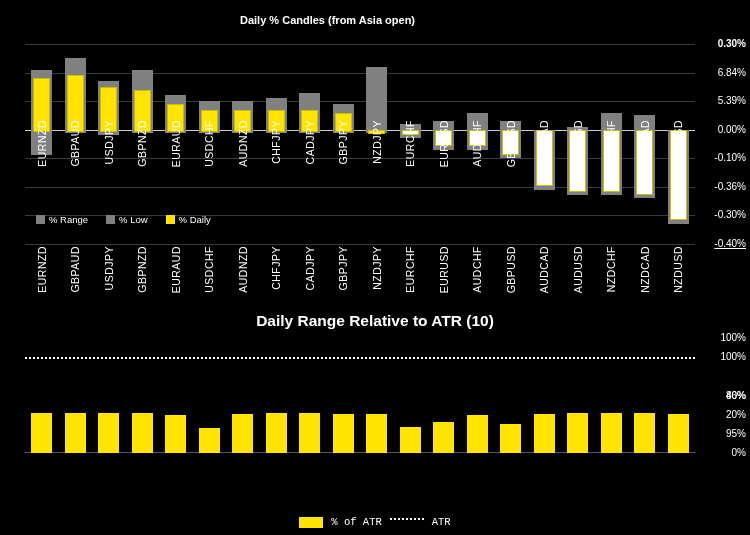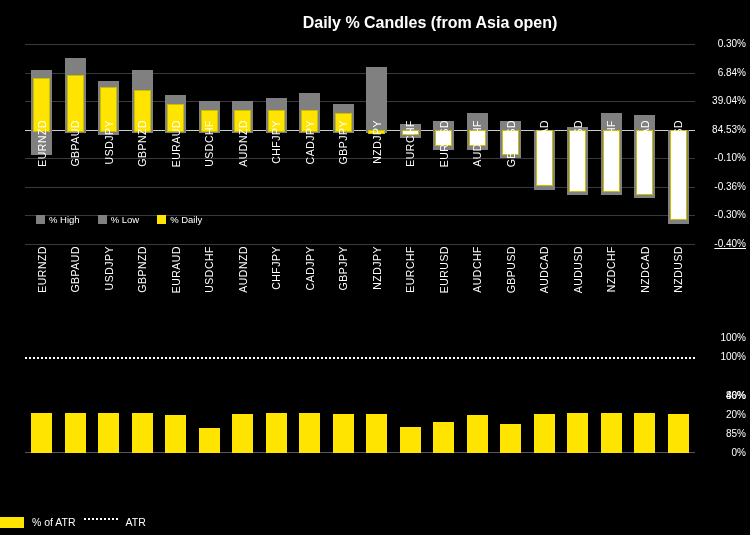--- a/index.html
+++ b/index.html
@@ -3,21 +3,21 @@
 <meta charset="utf-8">
 <style>
   html,body{margin:0;padding:0;background:#000;}
   body{width:750px;height:535px;overflow:hidden;font-family:"Liberation Sans",sans-serif;color:#fff;}
   .root{position:relative;width:750px;height:535px;background:#000;}
 
   
   .brand{position:absolute;left:20px;top:8px;font-size:30px;font-weight:bold;letter-spacing:1px;}
   .brand .c{color:#ffffff;}
   .brand .i{color:#ffe400;}
-  .title-top{position:absolute;left:240px;top:14px;width:380px;text-align:center;font-size:16px;font-weight:bold;color:#fff;}
+  .title-top{position:absolute;left:240px;top:14px;width:380px;font-size:11px;font-weight:bold;color:#fff;}
 
   
   .chart1{position:absolute;left:0;top:44px;width:750px;height:200px;}
   .plot1{position:absolute;left:25px;top:0;width:670px;height:200px;}
   .gridline{position:absolute;left:0;width:670px;height:1px;background:#3a3a3a;}
   .zeroline{position:absolute;left:0;width:670px;height:1px;background:#cccccc;}
   .ylab1{position:absolute;right:4px;font-size:10px;color:#fff;text-align:right;width:55px;transform:translateY(-6px);}
 
   .bars1{position:absolute;left:0;top:0;width:670px;height:200px;}
   .cat{position:absolute;top:0;height:200px;}
@@ -36,21 +36,21 @@
   
   .title-bot{position:absolute;left:185px;top:312px;width:380px;text-align:center;font-size:15.5px;font-weight:bold;color:#fff;}
   .chart2{position:absolute;left:0;top:338px;width:750px;height:130px;}
   .plot2{position:absolute;left:25px;top:0;width:670px;height:115px;}
   .ylab2{position:absolute;right:4px;font-size:10px;color:#fff;text-align:right;width:55px;transform:translateY(-6px);}
   .atrline{position:absolute;left:0;width:670px;border-top:2px dotted #ffffff;height:0;}
   .bar2{position:absolute;bottom:0;background:#ffe400;}
   .axis2{position:absolute;left:0;bottom:0;width:670px;height:1px;background:#555;}
   .xlabels2{position:absolute;left:25px;top:120px;width:670px;height:62px;}
 
-  .legend2{position:absolute;left:0;top:516px;width:750px;display:flex;justify-content:flex-start;align-items:center;gap:8px;font-size:10.5px;color:#fff;}
+  .legend2{position:absolute;left:0;top:516px;width:750px;display:flex;justify-content:center;align-items:center;gap:8px;font-size:10.5px;color:#fff;font-family:Liberation Mono, monospace;}
   .legend2 .sw2{display:inline-block;width:24px;height:11px;background:#ffe400;}
   .legend2 .dots{display:inline-block;width:34px;border-top:2px dotted #fff;height:0;position:relative;top:-3px;}
 </style>
 </head>
 <body>
 
 <div class="root">
 
   <div class="title-top">Daily % Candles (from Asia open)</div>
 
@@ -141,34 +141,34 @@
             <div class="rng" style="top: 71.4286px; height: 82.8571px; background: rgb(128, 128, 128);"></div>
             <div class="cls" style="top: 85.7143px; height: 62.8571px; background: rgb(255, 255, 255);"></div>
           </div>
           <div class="cat" style="left: 642.865px; width: 20.77px;">
             <div class="rng" style="top: 85.7143px; height: 94.2857px; background: rgb(128, 128, 128);"></div>
             <div class="cls" style="top: 85.7143px; height: 88.5714px; background: rgb(255, 255, 255);"></div>
           </div>
         </div>
     </div>
     <div id="ylabs1">
-        <div class="ylab1" style="top: 0px;">0.30%</div>
+        <div class="ylab1" style="top: 0px; font-weight: bold;">0.30%</div>
         <div class="ylab1" style="top: 28.5714px;">6.84%</div>
-        <div class="ylab1" style="top: 57.1429px;">39.04%</div>
-        <div class="ylab1" style="top: 85.7143px;">84.53%</div>
+        <div class="ylab1" style="top: 57.1429px;">5.39%</div>
+        <div class="ylab1" style="top: 85.7143px;">0.00%</div>
         <div class="ylab1" style="top: 114.286px;">-0.10%</div>
         <div class="ylab1" style="top: 142.857px;">-0.36%</div>
         <div class="ylab1" style="top: 171.429px;">-0.30%</div>
         <div class="ylab1" style="top: 200px; text-decoration: underline;">-0.40%</div>
       </div>
   </div>
 
   <div class="legend1">
     <span class="sw" style="background:#808080"></span>
-    <span>% High</span>
+    <span>% Range</span>
     <span class="gap"></span>
     <span class="sw" style="background:#808080"></span>
     <span>% Low</span>
     <span class="gap"></span>
     <span class="sw" style="background:#ffe400"></span>
     <span>% Daily</span>
   </div>
 
   <div class="xlabels" id="xlabels1">
       <div class="xlab" style="left: 10.75px;">EURNZD</div>
@@ -186,20 +186,21 @@
       <div class="xlab" style="left: 412.75px;">EURUSD</div>
       <div class="xlab" style="left: 446.25px;">AUDCHF</div>
       <div class="xlab" style="left: 479.75px;">GBPUSD</div>
       <div class="xlab" style="left: 513.25px;">AUDCAD</div>
       <div class="xlab" style="left: 546.75px;">AUDUSD</div>
       <div class="xlab" style="left: 580.25px;">NZDCHF</div>
       <div class="xlab" style="left: 613.75px;">NZDCAD</div>
       <div class="xlab" style="left: 647.25px;">NZDUSD</div>
     </div>
 
+  <div class="title-bot">Daily Range Relative to ATR (10)</div>
   <div class="chart2">
     <div class="plot2" id="plot2">
       <div class="axis2"></div>
     <div class="atrline" style="top: 19.1667px;"></div>
         <div class="bar2" style="left: 6.365px; width: 20.77px; height: 40.25px; background: rgb(255, 228, 0);"></div>
         <div class="bar2" style="left: 39.865px; width: 20.77px; height: 40.25px; background: rgb(255, 228, 0);"></div>
         <div class="bar2" style="left: 73.365px; width: 20.77px; height: 40.25px; background: rgb(255, 228, 0);"></div>
         <div class="bar2" style="left: 106.865px; width: 20.77px; height: 40.25px; background: rgb(255, 228, 0);"></div>
         <div class="bar2" style="left: 140.365px; width: 20.77px; height: 38.3333px; background: rgb(255, 228, 0);"></div>
         <div class="bar2" style="left: 173.865px; width: 20.77px; height: 24.9167px; background: rgb(255, 228, 0);"></div>
@@ -248,15 +249,15 @@
     <span>% of ATR</span>
     <span class="dots"></span>
     <span>ATR</span>
   </div>
 
 <div class="ylab2" style="top: 338px; position: absolute; right: 4px;">100%</div>
     <div class="ylab2" style="top: 357.167px; position: absolute; right: 4px;">100%</div>
     <div class="ylab2" style="top: 396px; position: absolute; right: 4px;">80%</div>
     <div class="ylab2" style="top: 395.5px; position: absolute; right: 4px;">46%</div>
     <div class="ylab2" style="top: 414.667px; position: absolute; right: 4px;">20%</div>
-    <div class="ylab2" style="top: 433.833px; position: absolute; right: 4px;">85%</div>
+    <div class="ylab2" style="top: 433.833px; position: absolute; right: 4px;">95%</div>
     <div class="ylab2" style="top: 453px; position: absolute; right: 4px;">0%</div>
   </div>
 
 </body></html>

